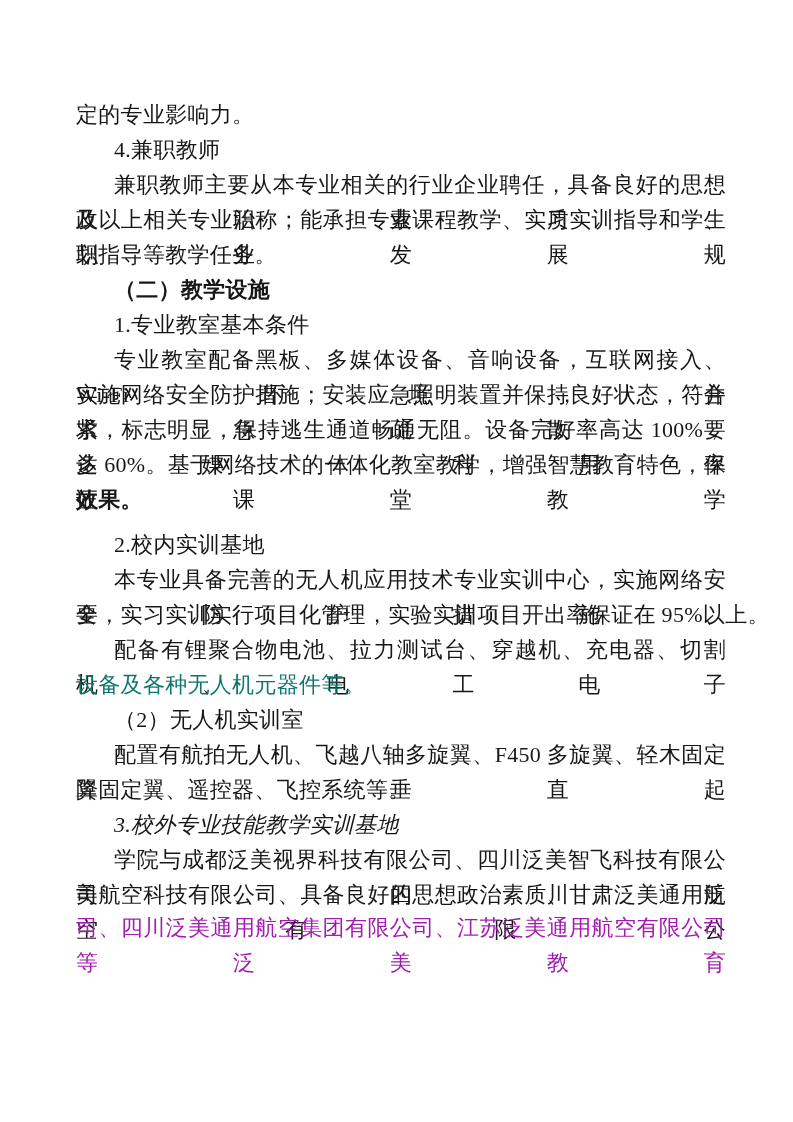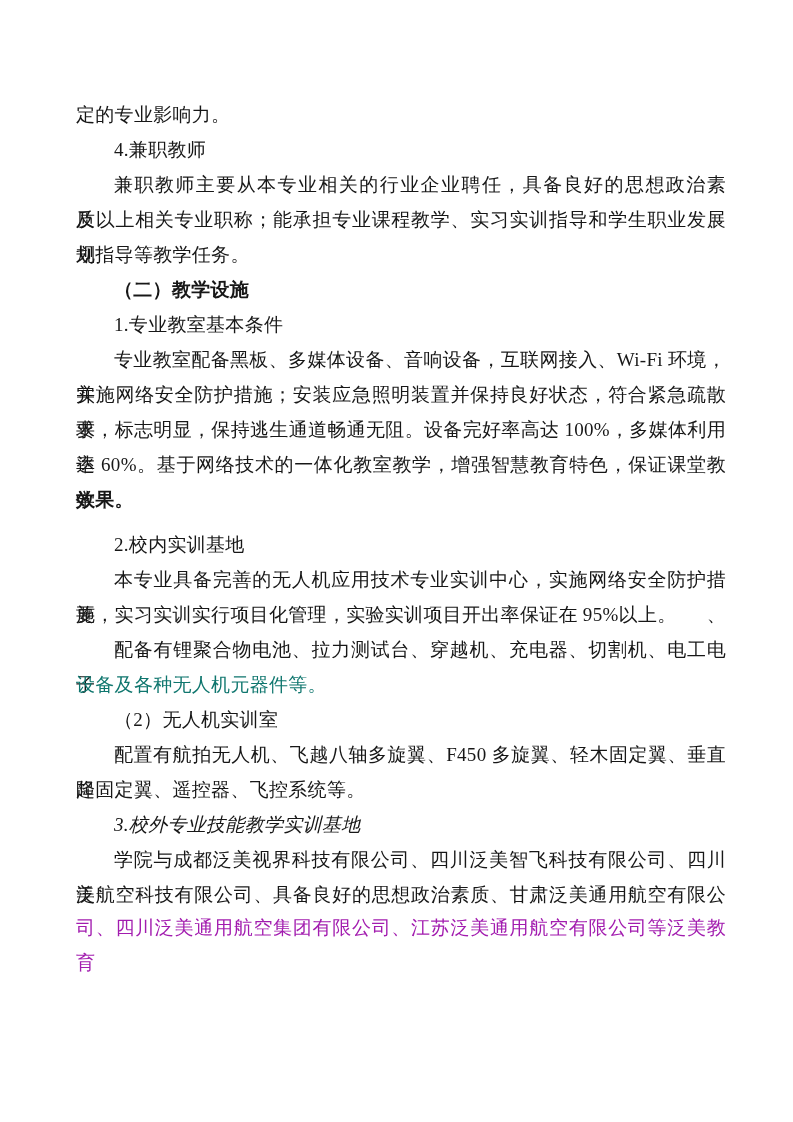--- a/index.html
+++ b/index.html
@@ -18,21 +18,21 @@
   .textblock {
     position: absolute;
     left: 76px;
     top: 97px;
     width: 650px;
   }
   .line {
     width: 650px;
     height: 35px;
     line-height: 35px;
-    font-size: 19px;
+    font-size: 22px;
     color: #171717;
     white-space: pre;
     letter-spacing: 0.3px;
   }
   .line.justify {
     white-space: normal;
     text-align: justify;
     text-align-last: justify;
     text-justify: inter-character;
   }

